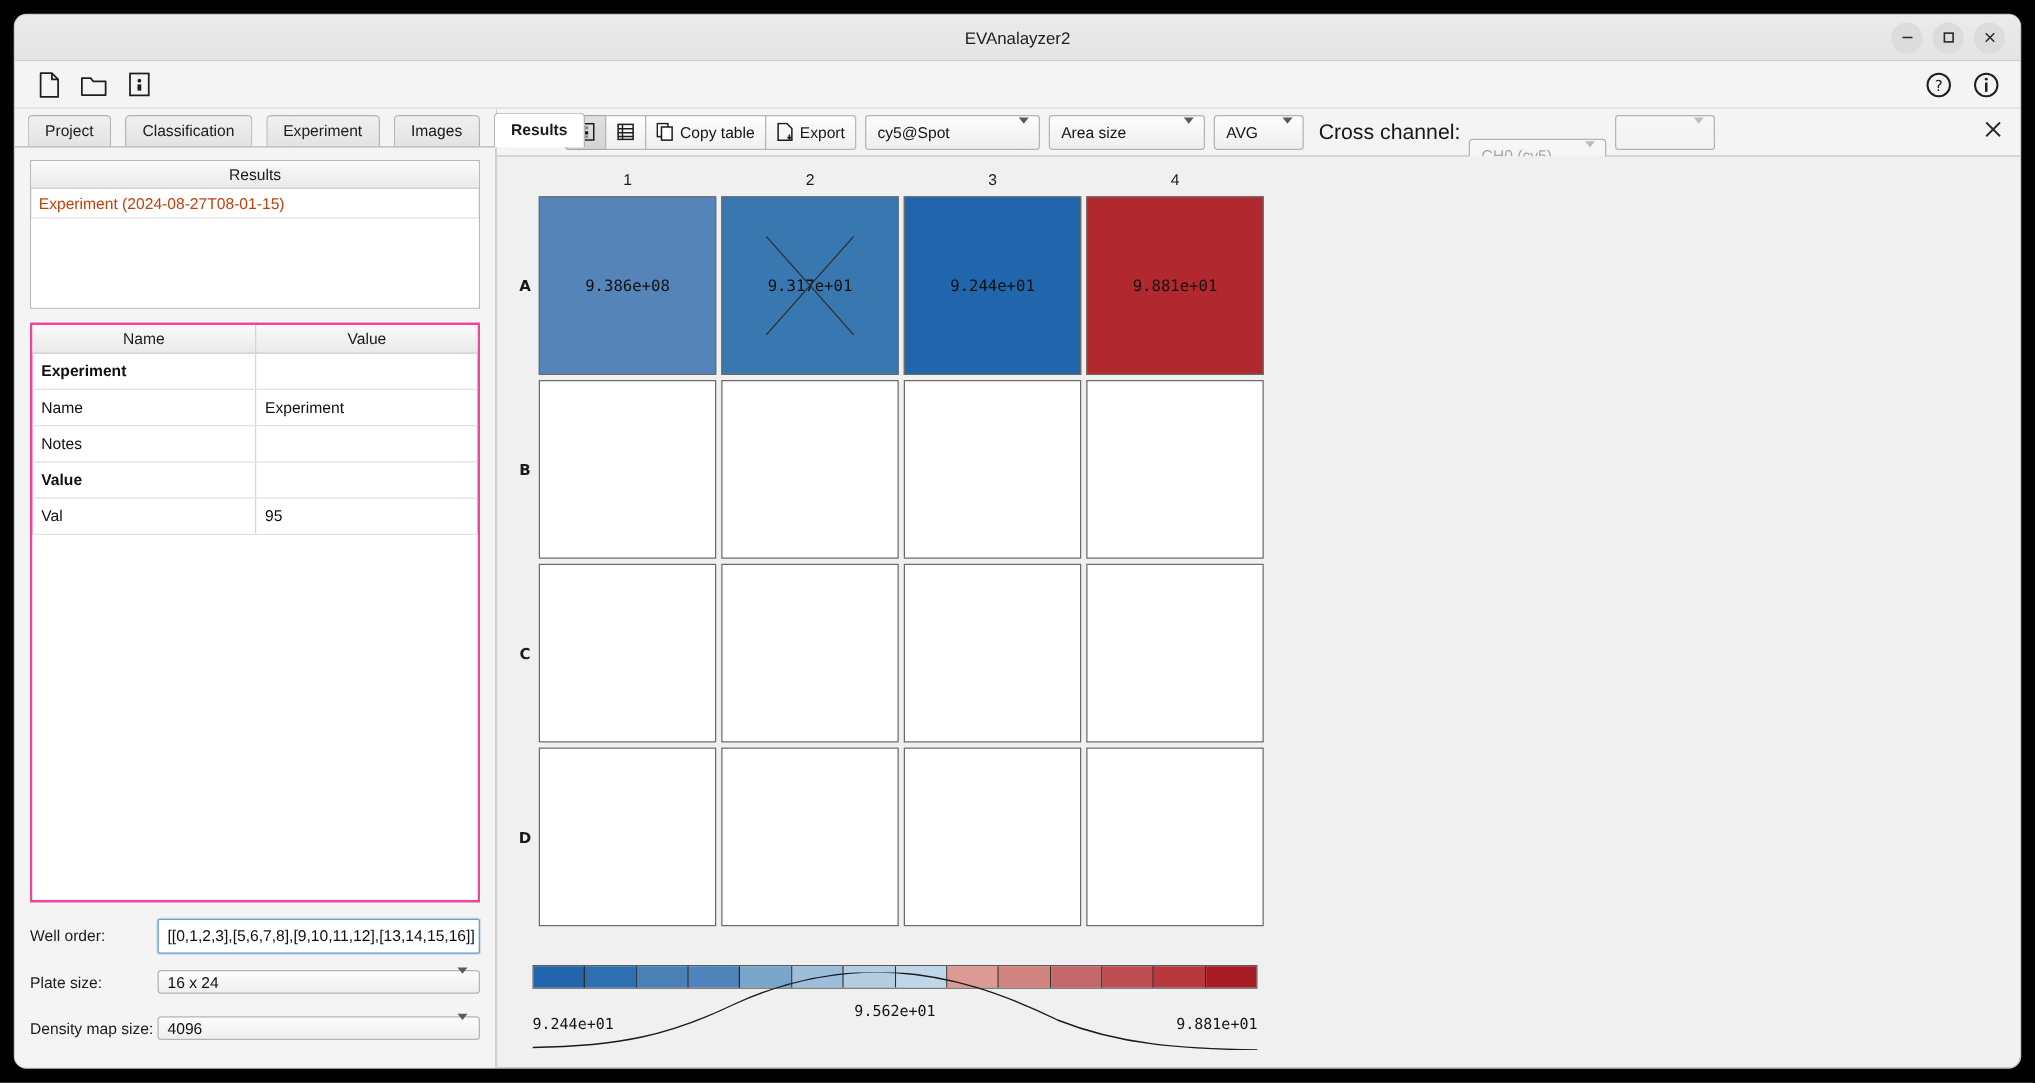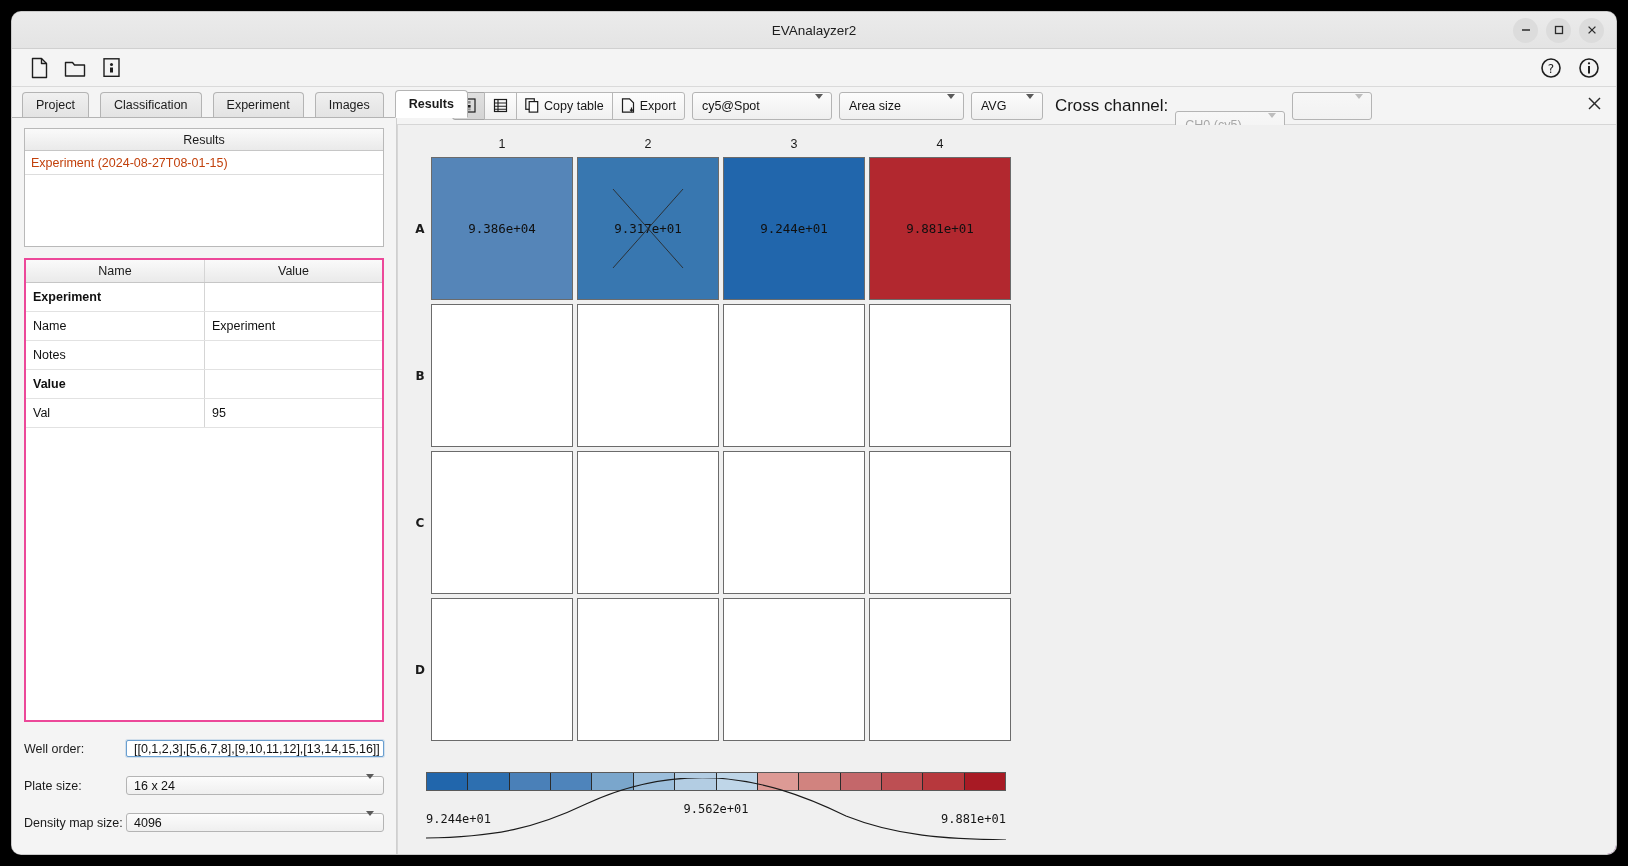--- a/index.html
+++ b/index.html
@@ -193,21 +193,21 @@
   #formrows { margin-top: 11px; }
   .frow {
     display: flex; align-items: center;
     height: 31px; margin-bottom: 6px;
   }
   .frow .flabel {
     width: 102px; flex: 0 0 102px;
     font-size: 12.5px; color: #1b1b1b;
   }
   .finput {
-    flex: 1 1 auto; height: 17px;
+    flex: 1 1 auto; height: 28px;
     border: 1px solid #6a9fd0;
     background: #ffffff;
     font-size: 12.5px; color: #101010;
     display: flex; align-items: center;
     padding: 0 7px;
     border-radius: 2px;
     outline: 2px solid rgba(106,159,208,.25);
     outline-offset: -1px;
     overflow: hidden; white-space: nowrap;
   }
@@ -594,21 +594,21 @@
             <div class="col-head-row">
               <div class="col-head">1</div>
               <div class="col-head">2</div>
               <div class="col-head">3</div>
               <div class="col-head">4</div>
             </div>
             <div class="plate-row">
               <div class="row-head">A</div>
               <div class="well-cell">
                 <div class="well" style="background: rgb(85, 133, 184);">
-                  <span>9.386e+04</span>
+                  <span>9.386e+08</span>
                 </div>
               </div>
               <div class="well-cell">
                 <div class="well" style="background: rgb(56, 119, 176);">
                   <span>9.317e+01</span>
                   <svg class="xmark" viewBox="0 0 100 100" preserveAspectRatio="none">
                     <line x1="25" y1="22" x2="75" y2="78" stroke="#2a2a2a" stroke-width="0.9" vector-effect="non-scaling-stroke"></line>
                     <line x1="75" y1="22" x2="25" y2="78" stroke="#2a2a2a" stroke-width="0.9" vector-effect="non-scaling-stroke"></line>
                   </svg>
                 </div>

